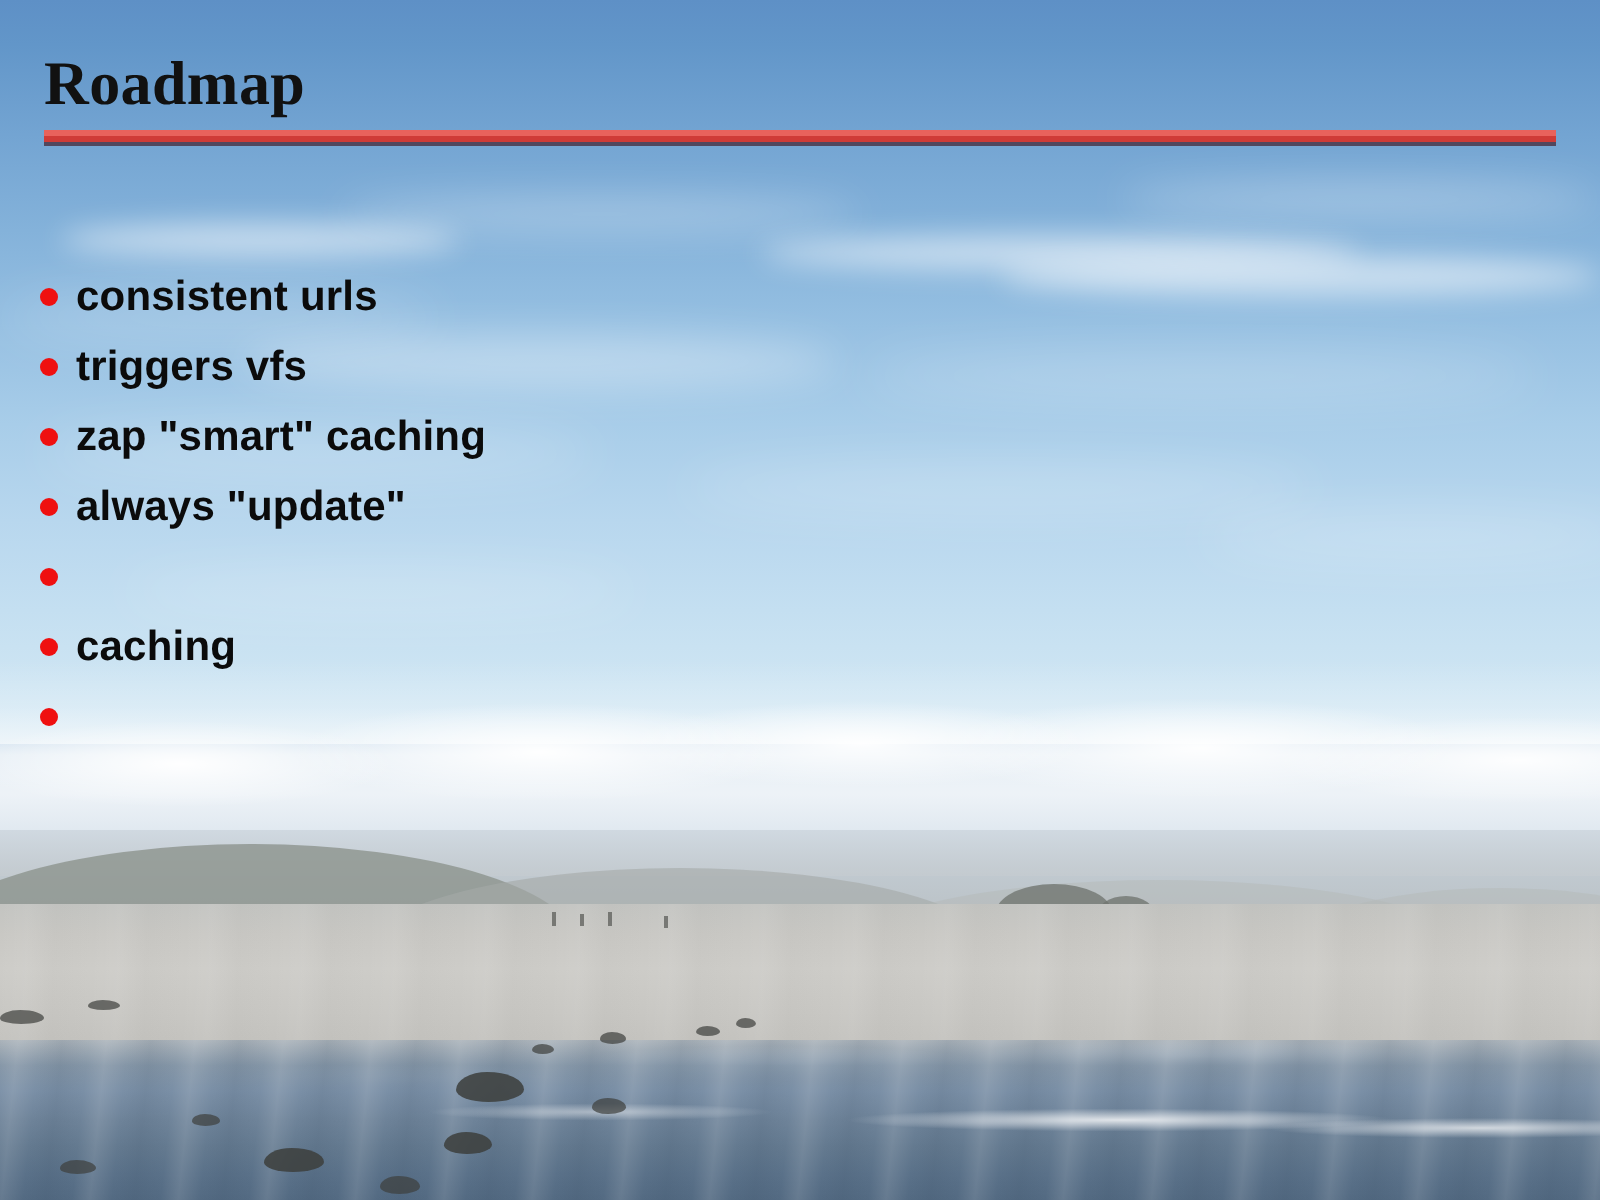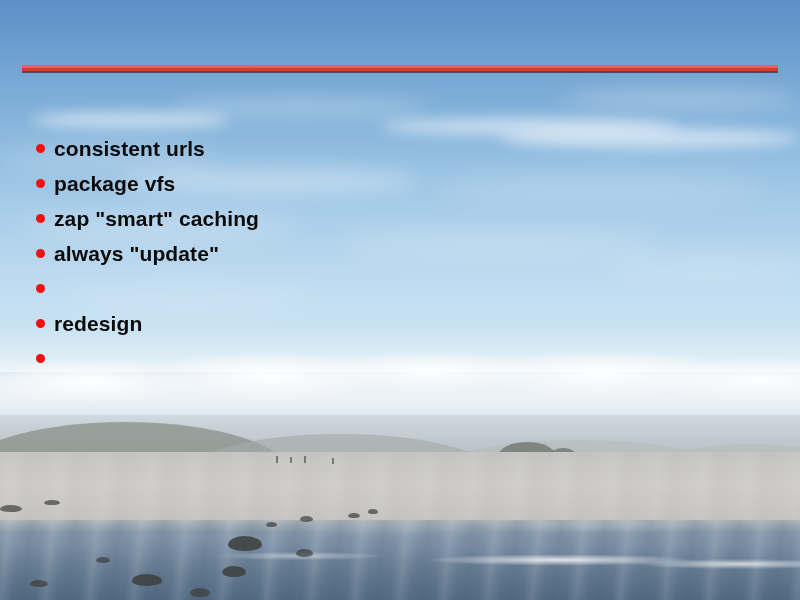--- a/index.html
+++ b/index.html
@@ -253,21 +253,21 @@
     height: 3px;
     background: #cf3b37;
   }
   #title-rule .rule-bot {
     height: 2px;
     background: #51475e;
   }
 
   #bullets {
     position: absolute;
-    left: 36px;
+    left: 20px;
     top: 131px;
     margin: 0;
     padding: 0;
     list-style: none;
   }
   #bullets li {
     display: flex;
     align-items: center;
     height: 35px;
   }
@@ -351,50 +351,51 @@
     <div class="rock small" style="left:368px; top:509px; width:10px; height:5px;"></div>
     <div class="rock small" style="left:96px;  top:557px; width:14px; height:6px;"></div>
     <div class="rock small" style="left:30px;  top:580px; width:18px; height:7px;"></div>
     <div class="rock small" style="left:0px;   top:505px; width:22px; height:7px;"></div>
     <div class="rock small" style="left:44px;  top:500px; width:16px; height:5px;"></div>
 
   </div>
 
   <div id="content">
 
+    <div id="title">Roadmap</div>
 
     <div id="title-rule">
       <div class="rule-top"></div>
       <div class="rule-mid"></div>
       <div class="rule-bot"></div>
     </div>
 
     <ul id="bullets">
       <li>
         <span class="bullet-dot"></span>
         <span class="bullet-text">consistent urls</span>
       </li>
       <li>
         <span class="bullet-dot"></span>
-        <span class="bullet-text">package vfs</span>
+        <span class="bullet-text">triggers vfs</span>
       </li>
       <li>
         <span class="bullet-dot"></span>
         <span class="bullet-text">zap "smart" caching</span>
       </li>
       <li>
         <span class="bullet-dot"></span>
         <span class="bullet-text">always "update"</span>
       </li>
       <li>
         <span class="bullet-dot"></span>
       </li>
       <li>
         <span class="bullet-dot"></span>
-        <span class="bullet-text">redesign</span>
+        <span class="bullet-text">caching</span>
       </li>
       <li>
         <span class="bullet-dot"></span>
       </li>
     </ul>
 
   </div>
 </div>
 
 </body></html>

